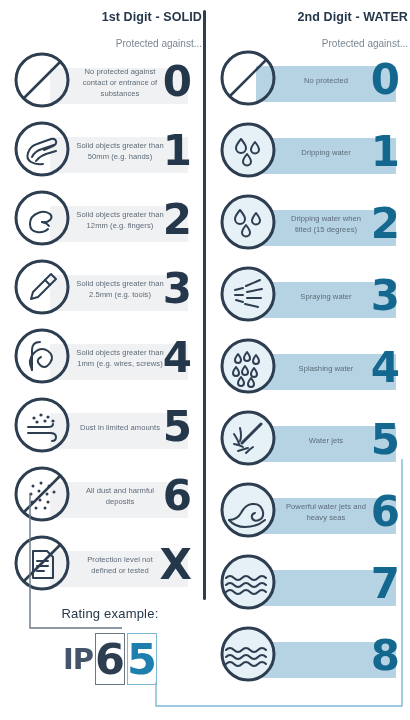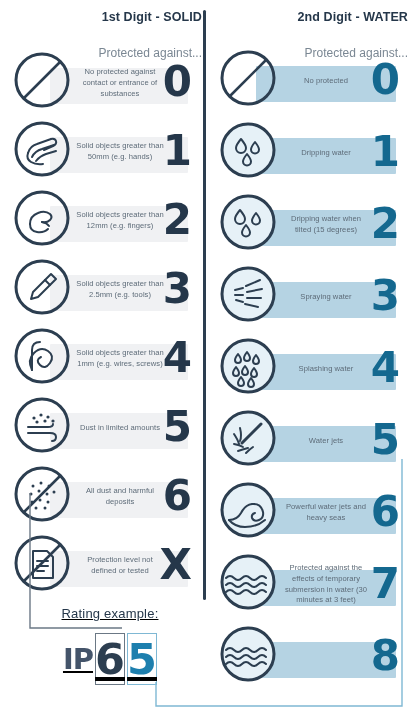--- a/index.html
+++ b/index.html
@@ -11,21 +11,21 @@
   }
   #root { position: relative; width: 410px; height: 720px; }
 
   
   .col-head { position: absolute; text-align: right; width: 200px; }
   .col-head .title {
     font-size: 12.5px; font-weight: 700; color: #25374a;
     letter-spacing: .1px;
   }
   .col-head .sub {
-    font-size: 12px; color: #7a8793; margin-top: 22px;
+    font-size: 10px; color: #7a8793; margin-top: 14px;
   }
   #head-left  { left: 2px;   top: 10px; }
   #head-right { left: 208px; top: 10px; }
 
   .divider {
     position: absolute; left: 203px; top: 10px;
     width: 2.5px; height: 590px; background: #2c3e50; border-radius: 2px;
   }
 
   
@@ -58,21 +58,20 @@
   .col-left .digit { color: #25374a; right: 10px; }
 
   
   .col-right .band  { background: #b5d3e3; width: 140px; }
   .col-right .digit { color: #14688f; right: 8px; }
 
   
   #rating-example {
     position: absolute; left: 20px; top: 606px; width: 180px;
     text-align: center;
-    text-decoration: underline;
   }
   #rating-example .label {
     font-size: 13px; color: #25374a; letter-spacing: .2px;
   }
   .ip-row {
     margin-top: 12px; display: flex; justify-content: center;
     align-items: center;
   }
   .ip-letters {
     font-family: "DejaVu Sans", sans-serif;
@@ -328,21 +327,20 @@
       <div class="row" style="left: 208px; top: 552px; width: 200px;">
         <div class="band"></div>
         <div class="icon">
           <svg viewBox="0 0 60 60">
             <circle cx="30" cy="30" r="26" fill="#e6f1f7" stroke="#2c3e50" stroke-width="3"></circle>
             <path d="M8 26 q4-4 8 0 t8 0 t8 0 t8 0 t8 0" fill="none" stroke="#2c3e50" stroke-width="2" stroke-linecap="round" stroke-linejoin="round"></path>
             <path d="M8 33 q4-4 8 0 t8 0 t8 0 t8 0 t8 0" fill="none" stroke="#2c3e50" stroke-width="2" stroke-linecap="round" stroke-linejoin="round"></path>
             <path d="M8 40 q4-4 8 0 t8 0 t8 0 t8 0 t8 0" fill="none" stroke="#2c3e50" stroke-width="2" stroke-linecap="round" stroke-linejoin="round"></path>
           </svg>
         </div>
-        <div class="desc">Protected against the effects of temporary submersion in water (30 minutes at 3 feet)</div>
         <div class="digit">7</div>
       </div>
       <div class="row" style="left: 208px; top: 624px; width: 200px;">
         <div class="band"></div>
         <div class="icon">
           <svg viewBox="0 0 60 60">
             <circle cx="30" cy="30" r="26" fill="#e6f1f7" stroke="#2c3e50" stroke-width="3"></circle>
             <path d="M8 26 q4-4 8 0 t8 0 t8 0 t8 0 t8 0" fill="none" stroke="#2c3e50" stroke-width="2" stroke-linecap="round" stroke-linejoin="round"></path>
             <path d="M8 33 q4-4 8 0 t8 0 t8 0 t8 0 t8 0" fill="none" stroke="#2c3e50" stroke-width="2" stroke-linecap="round" stroke-linejoin="round"></path>
             <path d="M8 40 q4-4 8 0 t8 0 t8 0 t8 0 t8 0" fill="none" stroke="#2c3e50" stroke-width="2" stroke-linecap="round" stroke-linejoin="round"></path>

